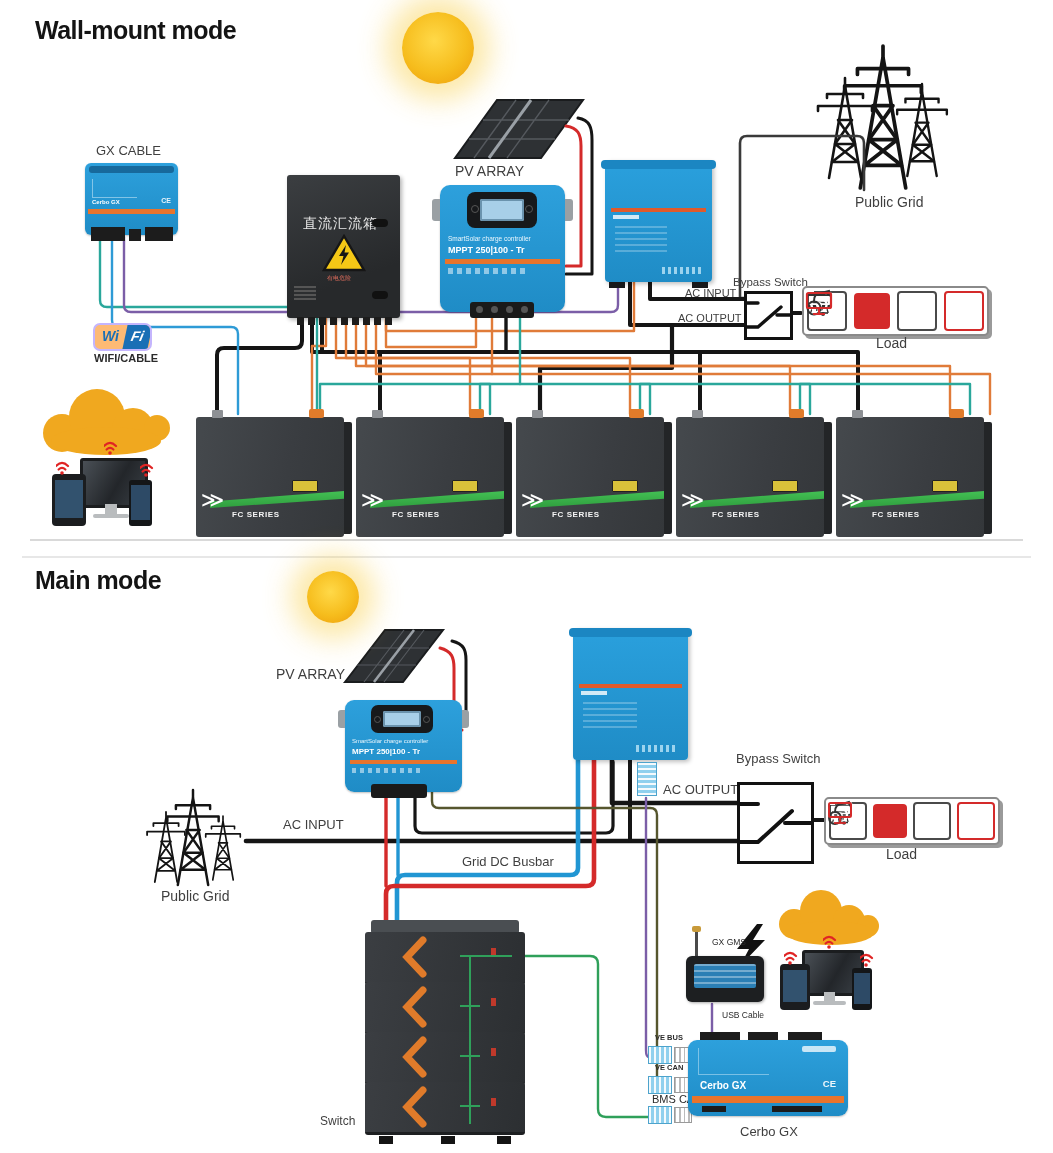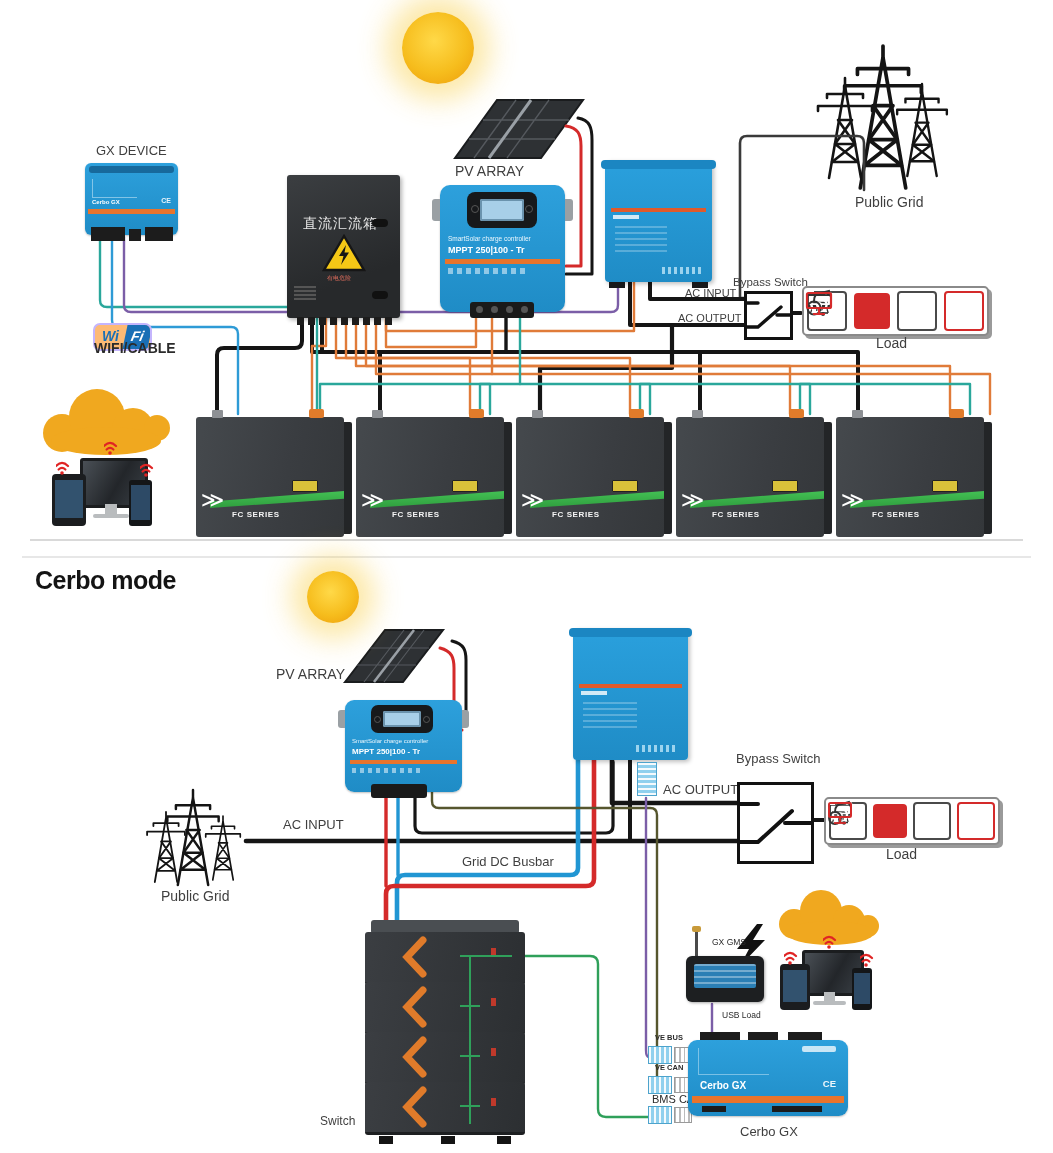--- a/index.html
+++ b/index.html
@@ -167,23 +167,24 @@
       <path d="M432,792 V801 Q432,808 439,808 H650 Q657,808 657,815 V1086 H650" stroke="#56562e" stroke-width="2.4"></path>
 
       <path d="M646,798 V1050 Q646,1057 649,1057 H650" stroke="#7b5ea7" stroke-width="2.4"></path>
 
       <path d="M712,1004 V1038" stroke="#7b5ea7" stroke-width="2.4"></path>
 
       <path d="M512,956 H590 Q598,956 598,964 V1109 Q598,1117 606,1117 H650" stroke="#2fa05a" stroke-width="2.4"></path>
     </g>
   </svg>
 
+  <div class="lb ttl" style="left:35px;top:16px">Wall-mount mode</div>
   <div class="sun" style="left:402px;top:12px;width:72px;height:72px"></div>
 
-  <div class="lb" style="left:96px;top:143px;font-size:13px">GX DEVICE</div>
+  <div class="lb" style="left:96px;top:143px;font-size:13px">GX CABLE</div>
 
   <div class="dev" style="left:85px;top:163px;width:93px;height:72px">
     <div class="abs" style="left:4px;top:3px;right:4px;height:7px;background:#17699c;border-radius:3px"></div>
     <div class="abs" style="left:7px;top:16px;width:44px;height:18px;border-left:1px solid #bfe3f5;border-bottom:1px solid #bfe3f5;opacity:.6"></div>
     <div class="abs" style="left:7px;top:36px;color:#fff;font-weight:bold;font-size:6px">Cerbo GX</div>
     <div class="abs" style="right:7px;top:34px;color:#e8f4fb;font-size:7px;font-weight:bold">CE</div>
     <div class="stripe" style="left:3px;right:3px;top:46px;height:5px"></div>
     <div class="abs" style="left:6px;bottom:-6px;width:34px;height:14px;background:#1c1c1c"></div>
     <div class="abs" style="left:44px;bottom:-6px;width:12px;height:12px;background:#1c1c1c"></div>
     <div class="abs" style="left:60px;bottom:-6px;width:28px;height:14px;background:#1c1c1c"></div>
@@ -277,21 +278,21 @@
           <line x1="9" y1="26" x2="21" y2="26" stroke="#d42a2a" stroke-width="2"></line>
         </svg>
     </div>
   </div>
   <div class="lb" style="left:876px;top:335px;font-size:14px">Load</div>
 
   <div class="wifi" style="left:93px;top:323px">
     <span class="wi">Wi</span>
     <span class="fi">Fi</span>
   </div>
-  <div class="lb" style="left:94px;top:340px;font-size:14px;font-weight:bold;color:#2b2b2b">WIFI/CABLE</div>
+  <div class="lb" style="left:94px;top:352px;font-size:11px;font-weight:bold;color:#2b2b2b">WIFI/CABLE</div>
 
   <div class="mon-scr" style="left:80px;top:458px;width:62px;height:44px"></div>
   <div class="mon-std" style="left:105px;top:504px;width:12px;height:10px"></div>
   <div class="mon-std" style="left:93px;top:514px;width:36px;height:4px;border-radius:2px"></div>
   <div class="tabd" style="left:52px;top:474px;width:34px;height:52px">
       <i></i>
     </div>
   <div class="phod" style="left:129px;top:480px;width:23px;height:46px">
       <i></i>
     </div>
@@ -344,21 +345,21 @@
   <div class="fcb" style="left:836px">
       <div class="fcb-side"></div>
       <div class="fcb-stripe"></div>
       <div class="fcb-chev">≫</div>
       <div class="fcb-lbl">FC SERIES</div>
       <div class="fcb-warn"></div>
       <div class="fcb-t1"></div>
       <div class="fcb-t2"></div>
     </div>
 
-  <div class="lb ttl" style="left:35px;top:566px">Cerbo mode</div>
+  <div class="lb ttl" style="left:35px;top:566px">Main mode</div>
   <div class="sun" style="left:307px;top:571px;width:52px;height:52px"></div>
   <div class="lb" style="left:276px;top:666px;font-size:14px">PV ARRAY</div>
 
   <div class="dev" style="left:345px;top:700px;width:117px;height:92px;border-radius:9px">
     <div class="abs" style="left:-7px;top:10px;width:7px;height:18px;background:#9aa0a4;border-radius:3px 0 0 3px"></div>
     <div class="abs" style="right:-7px;top:10px;width:7px;height:18px;background:#9aa0a4;border-radius:0 3px 3px 0"></div>
     <div class="abs" style="left:26px;top:5px;width:62px;height:28px;background:#17191b;border-radius:7px">
       <div class="abs" style="left:12px;top:6px;width:38px;height:16px;background:#a8cfe8;border-radius:2px;box-shadow:inset 0 0 0 2px #6b93ad"></div>
       <div class="abs" style="left:3px;top:11px;width:5px;height:5px;border:1.4px solid #555;border-radius:50%"></div>
       <div class="abs" style="right:3px;top:11px;width:5px;height:5px;border:1.4px solid #555;border-radius:50%"></div>
@@ -472,21 +473,21 @@
       <span class="plug"></span>
       <span class="sock"></span>
     </div>
 
   <div class="lb" style="left:712px;top:937px;font-size:8.5px;color:#2b2b2b">GX GMS</div>
   <div class="abs" style="left:695px;top:930px;width:3px;height:28px;background:#4a4a4a"></div>
   <div class="abs" style="left:692px;top:926px;width:9px;height:6px;background:#c89a3a;border-radius:2px"></div>
   <div class="abs" style="left:686px;top:956px;width:78px;height:46px;background:#1d1f21;border-radius:6px;box-shadow:1px 1px 3px rgba(0,0,0,.35)">
     <div class="abs" style="left:8px;top:8px;width:62px;height:24px;background:#2b7fb5;border-radius:2px;background-image:repeating-linear-gradient(rgba(255,255,255,.35) 0 2px,transparent 2px 6px)"></div>
   </div>
-  <div class="lb" style="left:722px;top:1010px;font-size:8.5px;color:#2b2b2b">USB Load</div>
+  <div class="lb" style="left:722px;top:1010px;font-size:8.5px;color:#2b2b2b">USB Cable</div>
 
   <div class="abs" style="left:700px;top:1032px;width:40px;height:10px;background:#1c1c1c"></div>
   <div class="abs" style="left:748px;top:1032px;width:30px;height:10px;background:#1c1c1c"></div>
   <div class="abs" style="left:788px;top:1032px;width:34px;height:10px;background:#1c1c1c"></div>
   <div class="dev" style="left:688px;top:1040px;width:160px;height:76px;border-radius:9px">
     <div class="abs" style="left:10px;top:8px;width:70px;height:26px;border-left:1px solid #bfe3f5;border-bottom:1px solid #bfe3f5;opacity:.55"></div>
     <div class="abs" style="right:12px;top:6px;width:34px;height:6px;background:rgba(255,255,255,.75);border-radius:2px"></div>
     <div class="abs" style="left:12px;top:40px;color:#fff;font-weight:bold;font-size:10px">Cerbo GX</div>
     <div class="abs" style="right:12px;top:38px;color:#eef7fc;font-size:9.5px;font-weight:bold">CE</div>
     <div class="stripe" style="left:4px;right:4px;top:56px;height:7px"></div>

